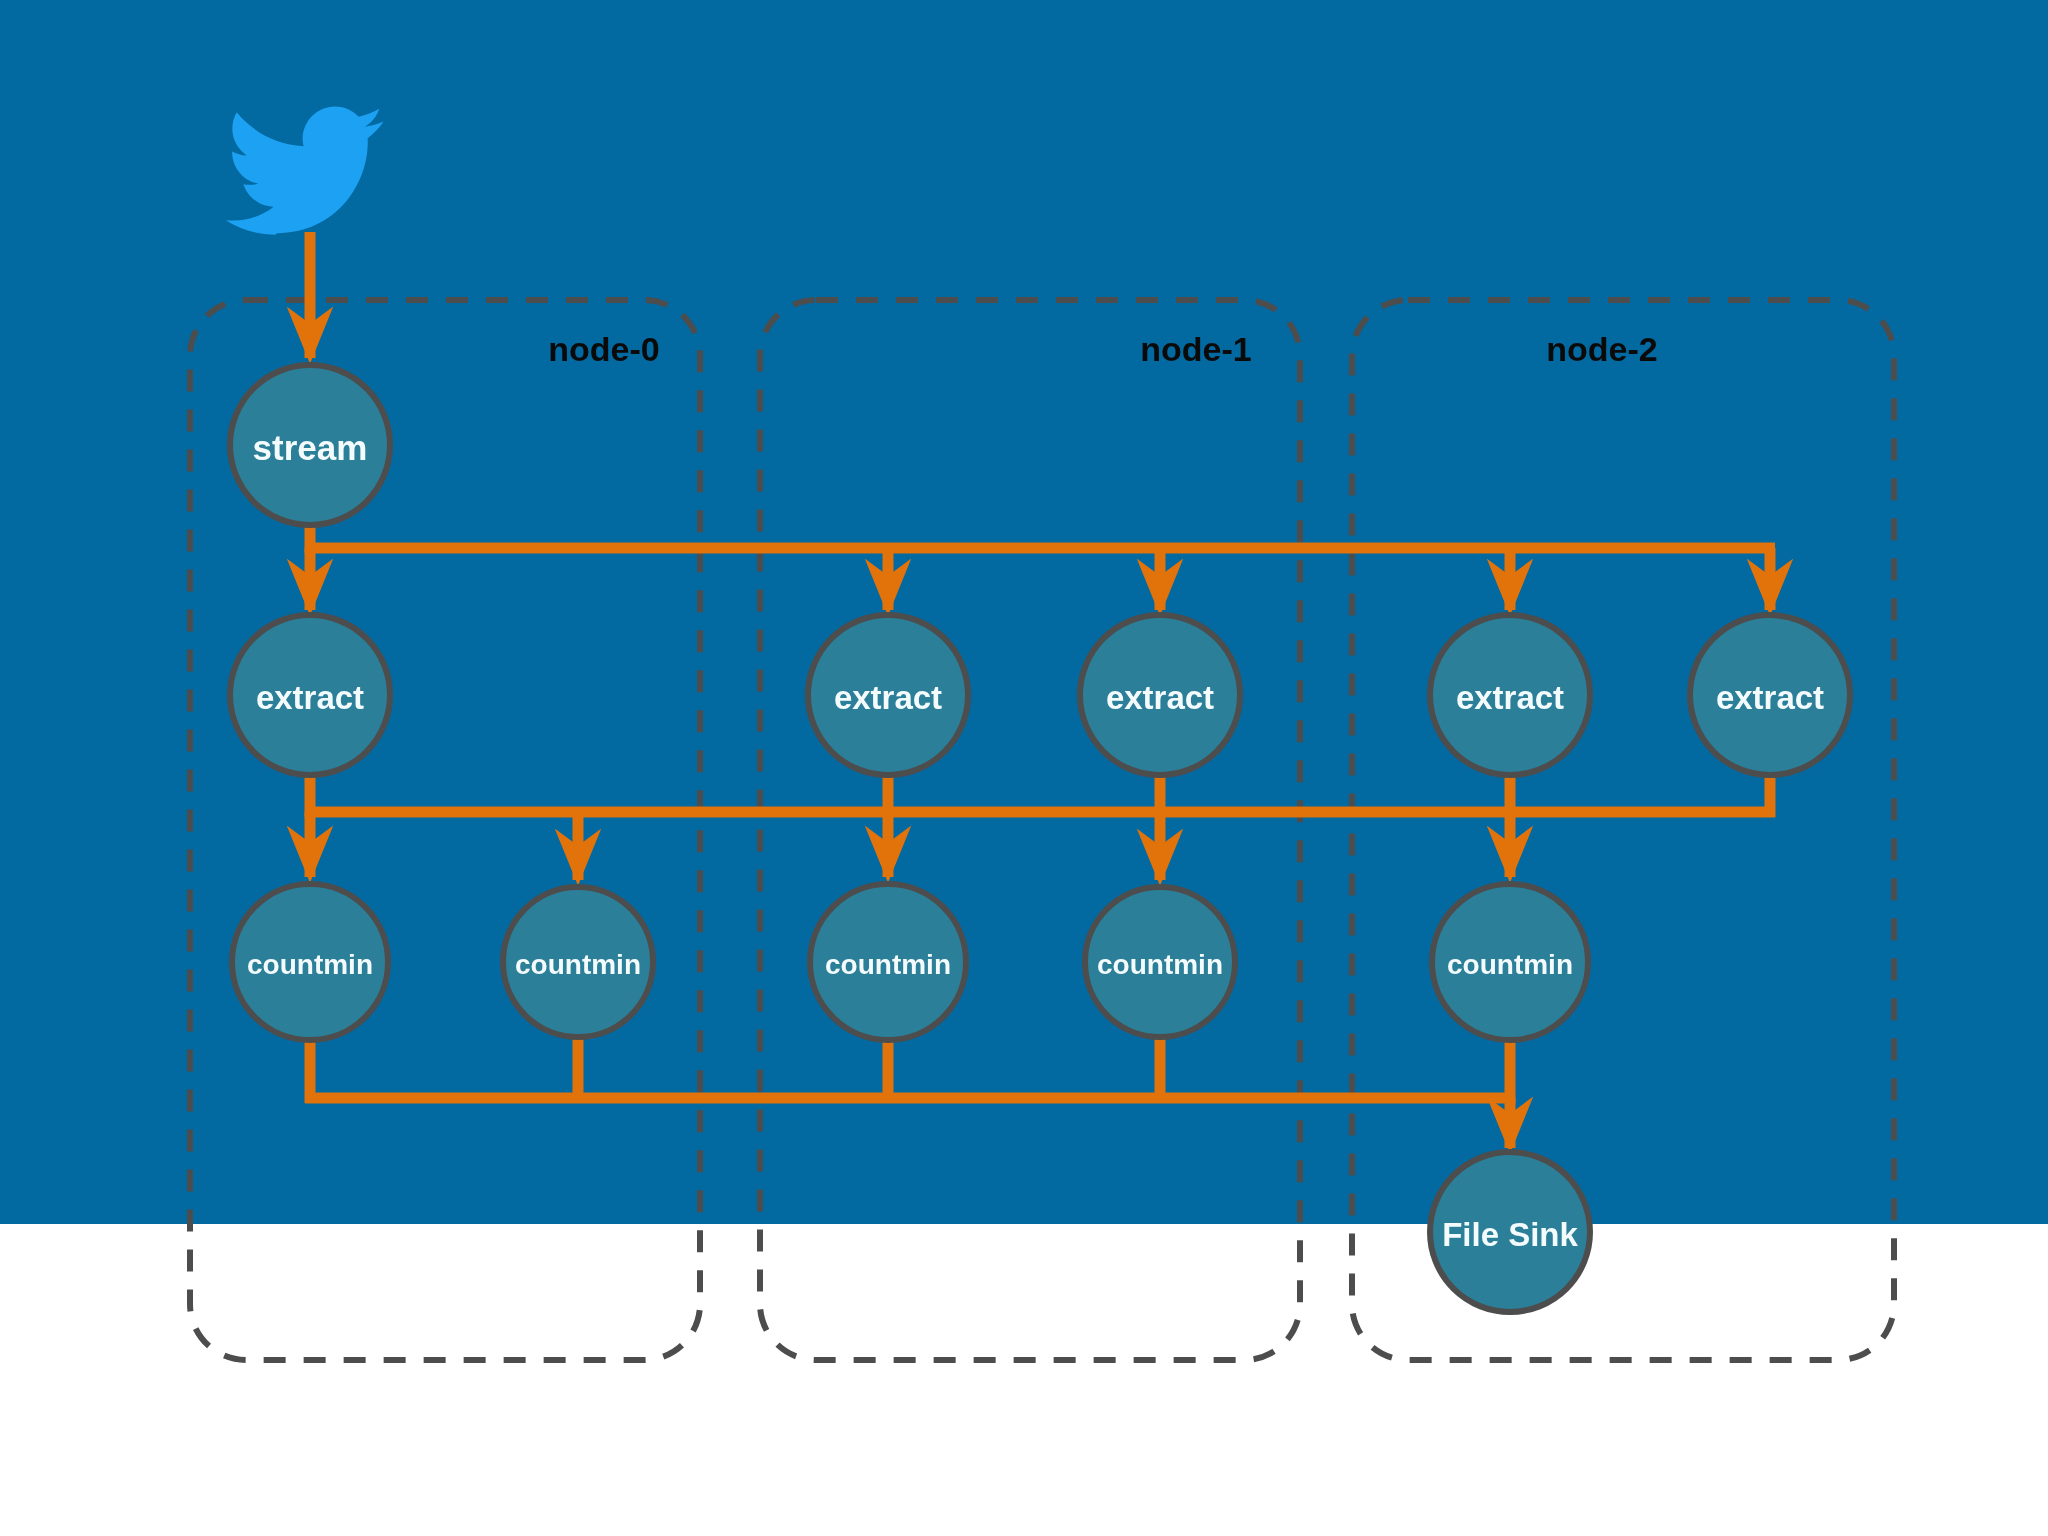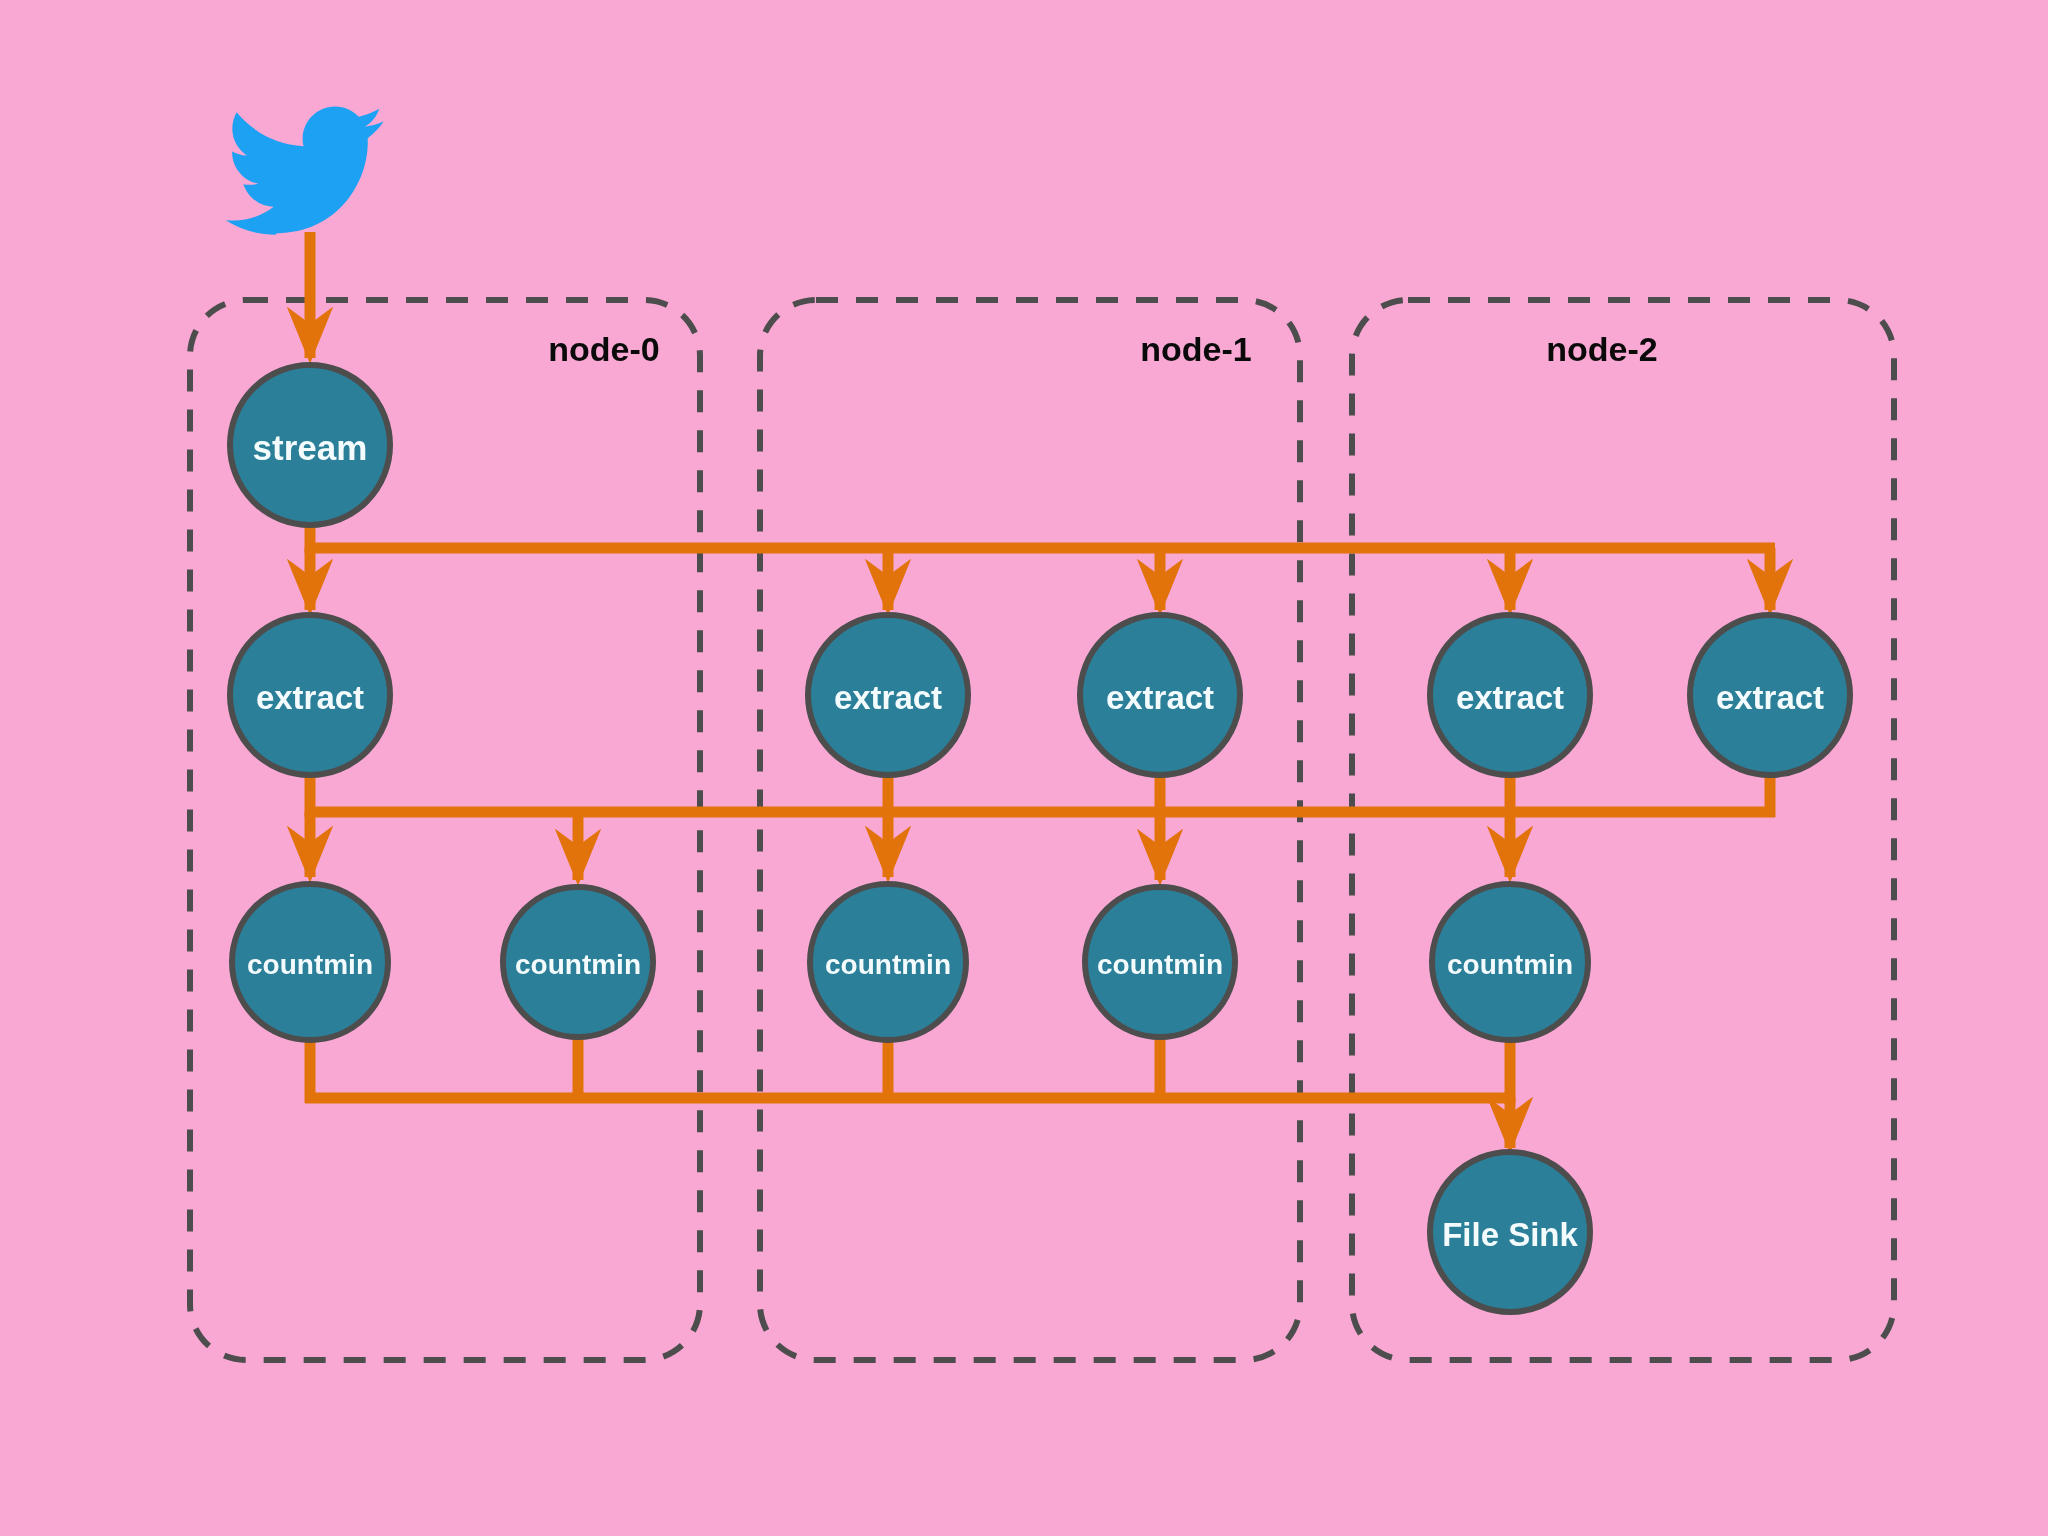--- a/index.html
+++ b/index.html
@@ -10,22 +10,22 @@
   }
   body {
     width: 2048px;
     height: 1536px;
     font-family: "Liberation Sans", sans-serif;
     overflow: hidden;
   }
   #canvas {
     position: relative;
     width: 2048px;
-    height: 1536px;
-    background: #f9a8d4;
+    height: 1224px;
+    background: #0369a1;
   }
   #diagram-svg {
     position: absolute;
     left: 0;
     top: 0;
     width: 2048px;
     height: 1536px;
   }
   .node-group-label {
     font-family: "Liberation Sans", sans-serif;

